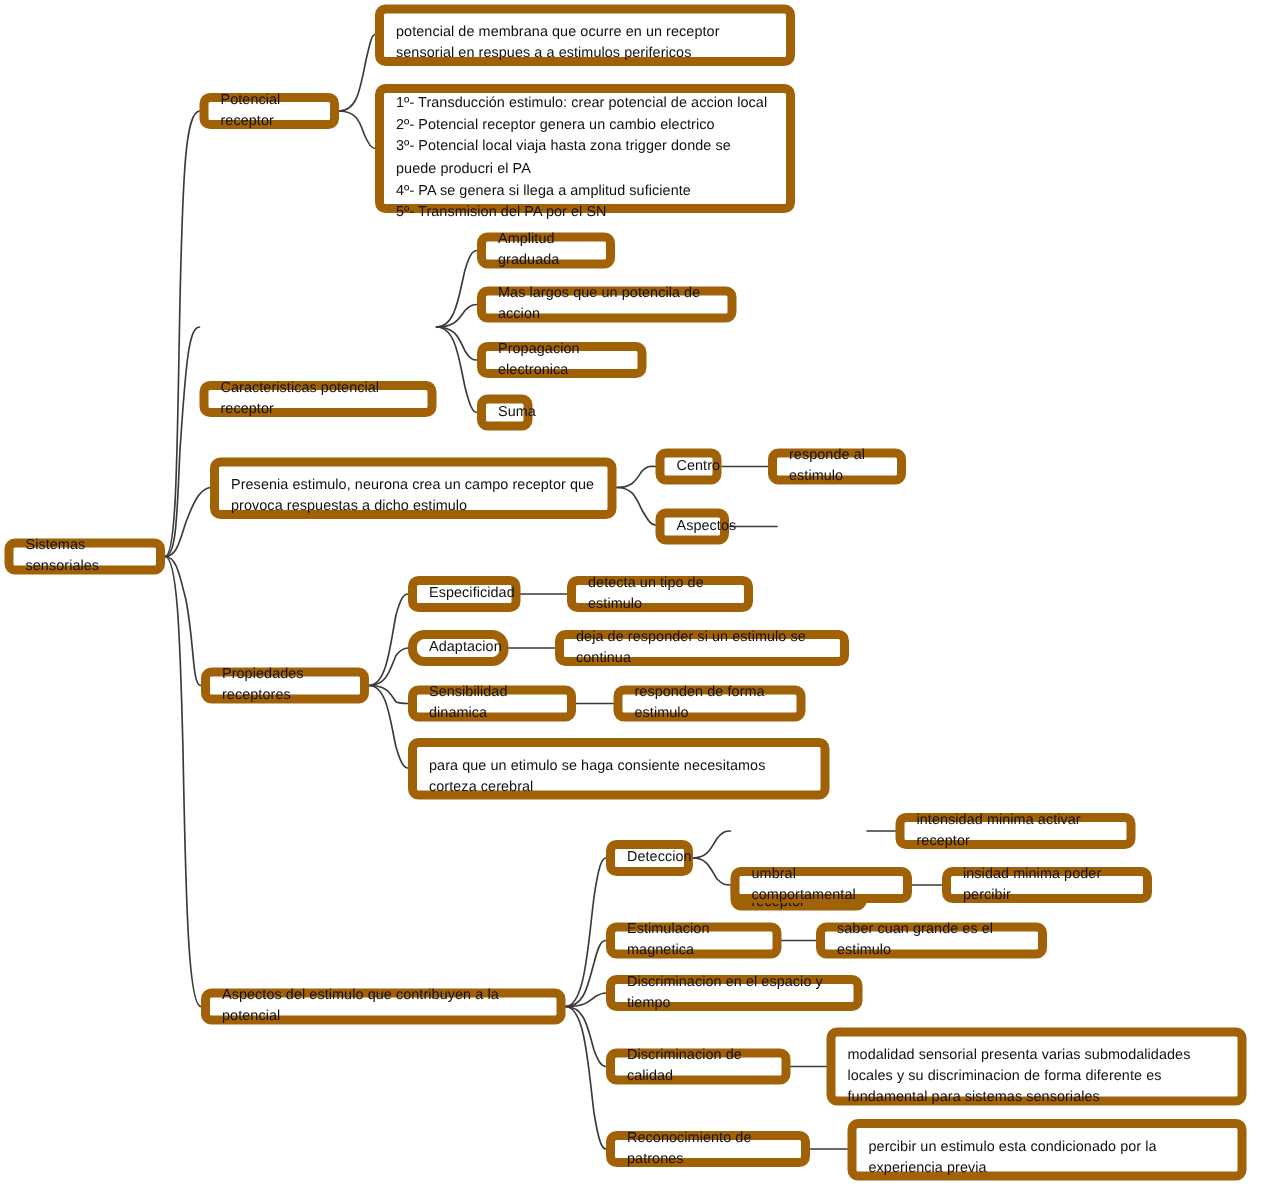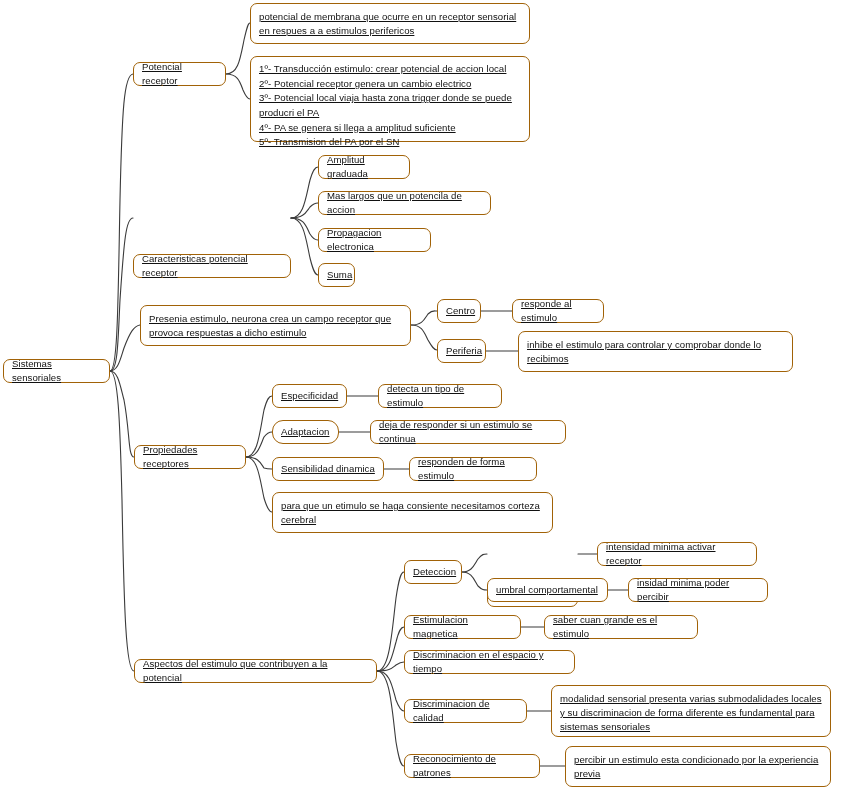--- a/index.html
+++ b/index.html
@@ -21,31 +21,30 @@
     left: 0;
     top: 0;
     width: 848px;
     height: 790px;
     pointer-events: none;
   }
   .node {
     position: absolute;
     box-sizing: border-box;
     background: #ffffff;
-    border: 1px solid #a16207;
+    border: 6px solid #a16207;
     border-radius: 7px;
     color: #111111;
     font-size: 9.6px;
     line-height: 14px;
     padding: 4px 8px 4px 8px;
     display: flex;
     align-items: center;
     white-space: pre-line;
     letter-spacing: 0.05px;
-    text-decoration: underline;
   }
   .node.multi {
     align-items: flex-start;
     padding-top: 6px;
   }
   .node.list {
     align-items: center;
     padding-top: 18px;
     line-height: 14.6px;
   }
@@ -146,26 +145,23 @@
 
   <div class="node" style="left:437px; top:299px; width:44px; height:24px;">
     <span>Centro</span>
   </div>
 
   <div class="node" style="left:512px; top:299px; width:92px; height:24px;">
     <span>responde al estimulo</span>
   </div>
 
   <div class="node" style="left:437px; top:339px; width:49px; height:24px;">
-    <span>Periferia</span>
-  </div>
-
-  <div class="node multi" style="left:518px; top:331px; width:275px; height:41px;">
-    <span>inhibe el estimulo para controlar y comprobar donde lo recibimos</span>
-  </div>
+    <span>Aspectos</span>
+  </div>
+
 
   <div class="node" style="left:134px; top:445px; width:112px; height:24px;">
     <span>Propiedades receptores</span>
   </div>
 
   <div class="node" style="left:272px; top:384px; width:75px; height:24px;">
     <span>Especificidad</span>
   </div>
 
   <div class="node" style="left:378px; top:384px; width:124px; height:24px;">

